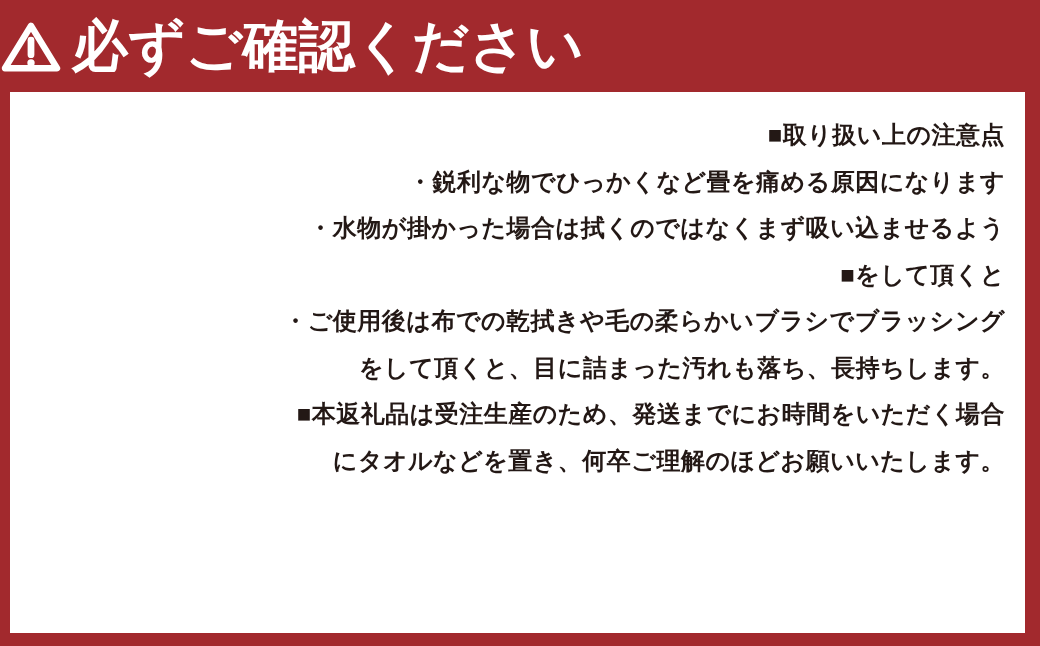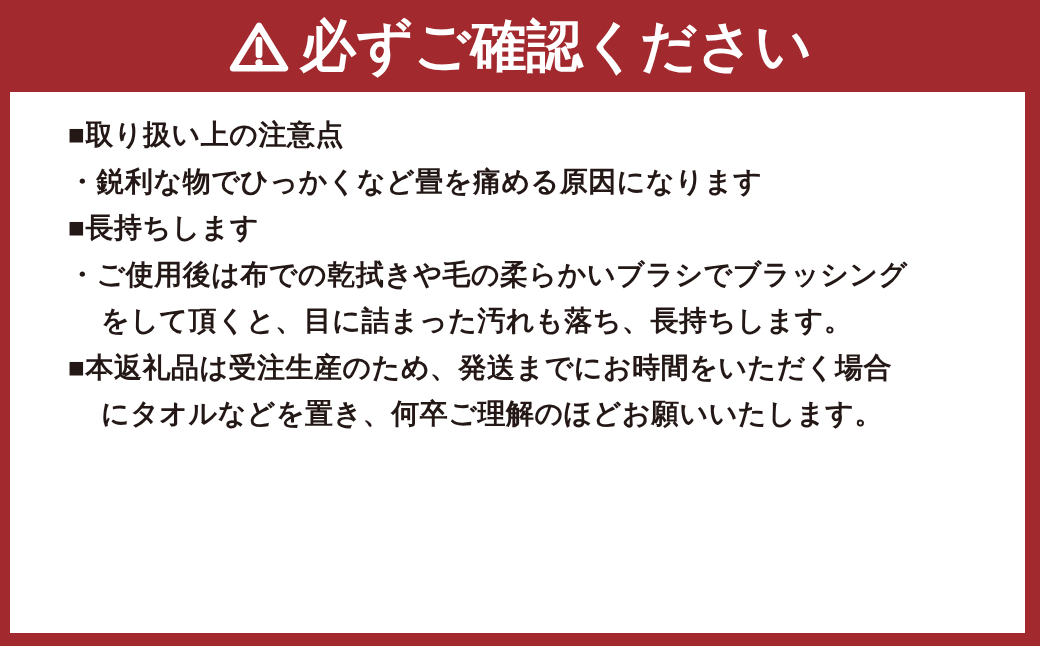--- a/index.html
+++ b/index.html
@@ -15,21 +15,20 @@
     height: 646px;
     background: #a2292d;
   }
   .header {
     position: absolute;
     top: 0; left: 0;
     width: 100%;
     height: 92px;
     display: flex;
     align-items: center;
-    justify-content: center;
     gap: 10px;
   }
   .warn-icon {
     width: 62px;
     height: 56px;
     flex: 0 0 auto;
     margin-top: 2px;
   }
   .header-title {
     color: #ffffff;
@@ -45,25 +44,26 @@
     left: 10px;
     right: 15px;
     bottom: 13px;
     background: #ffffff;
   }
   .content {
     padding: 20px 20px 8px 58px;
   }
   .line {
     color: #231815;
-    font-size: 28px;
+    font-size: 24px;
     font-weight: 700;
     line-height: 46.5px;
     white-space: nowrap;
     letter-spacing: 0.5px;
+    text-align: right;
   }
   .line.indent {
     padding-left: 33px;
   }
 </style>
 </head>
 <body>
 
 <div class="poster">
 
@@ -73,21 +73,22 @@
       <line x1="32" y1="22" x2="32" y2="37" stroke="#ffffff" stroke-width="7" stroke-linecap="round"></line>
       <circle cx="32" cy="45.5" r="3.8" fill="#ffffff"></circle>
     </svg>
     <div class="header-title">必ずご確認ください</div>
   </div>
 
   <div class="panel">
     <div class="content" id="notice-lines">
         <div class="line">■取り扱い上の注意点</div>
         <div class="line">・鋭利な物でひっかくなど畳を痛める原因になります</div>
-        <div class="line">■長持ちします</div>
+        <div class="line">・水物が掛かった場合は拭くのではなくまず吸い込ませるよう</div>
+        <div class="line">■をして頂くと</div>
         <div class="line">・ご使用後は布での乾拭きや毛の柔らかいブラシでブラッシング</div>
         <div class="line indent">をして頂くと、目に詰まった汚れも落ち、長持ちします。</div>
         <div class="line">■本返礼品は受注生産のため、発送までにお時間をいただく場合</div>
         <div class="line indent">にタオルなどを置き、何卒ご理解のほどお願いいたします。</div>
       </div>
   </div>
 
 </div>
 
 </body></html>

